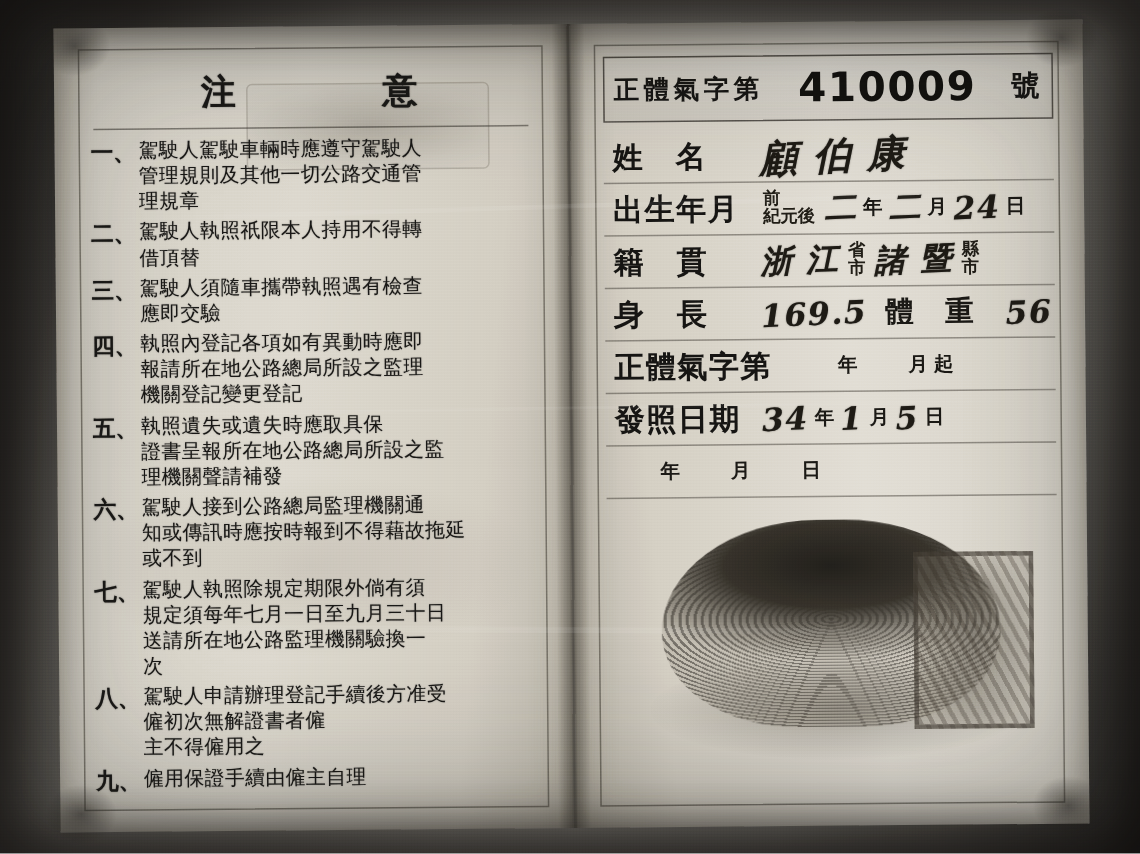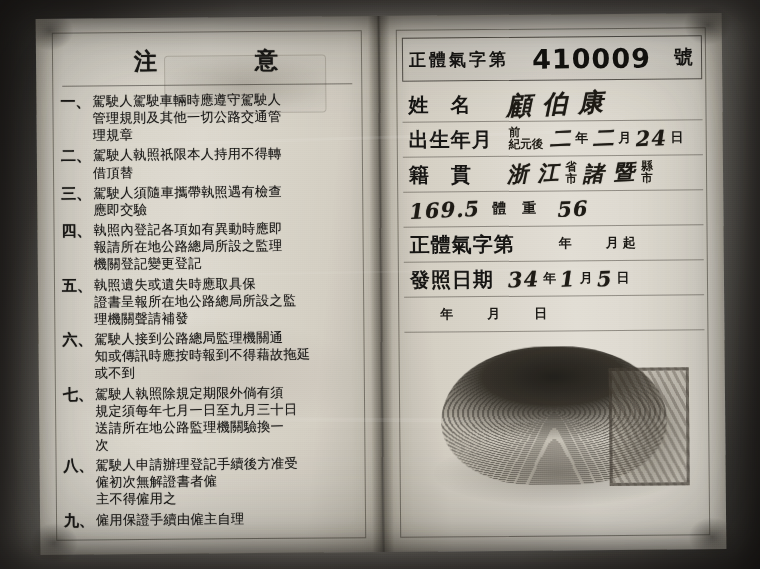--- a/index.html
+++ b/index.html
@@ -473,23 +473,24 @@
             </span>
             <span class="hand mid">諸 暨</span>
             <span class="stack2">
               <span>縣</span>
               <span>市</span>
             </span>
           </span>
         </div>
 
         <div class="field-row">
+          <span class="field-label">身　長</span>
           <span class="field-value">
             <span class="hand mid">169.5</span>
-            <span class="small-char" style="margin-left:8px;font-size:14px;letter-spacing:1px;text-align:right;">體　重</span>
+            <span class="small-char" style="margin-left:8px;font-size:19px;letter-spacing:1px;text-align:right;">體　重</span>
             <span class="hand mid" style="margin-left:16px;">56</span>
           </span>
         </div>
 
         <div class="field-row">
           <span class="field-label">正體氣字第</span>
           <span class="field-value">
             <span class="blank-underline hand mid"></span>
             <span class="small-char">年</span>
             <span class="blank-underline"></span>

